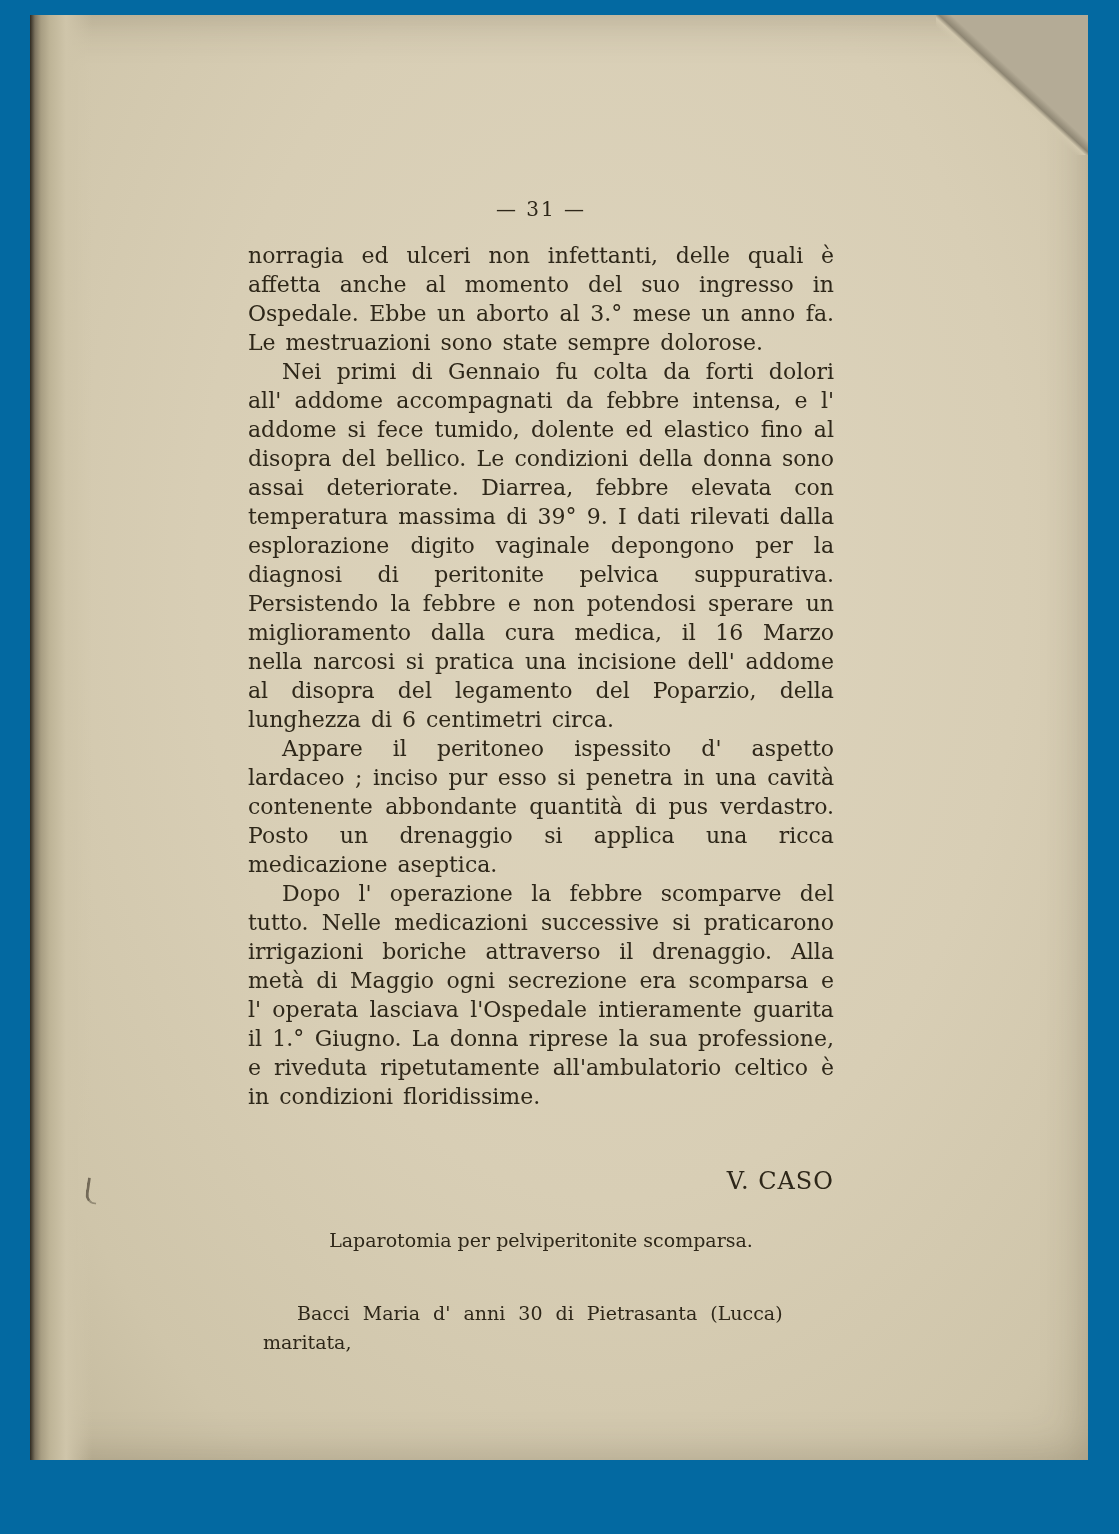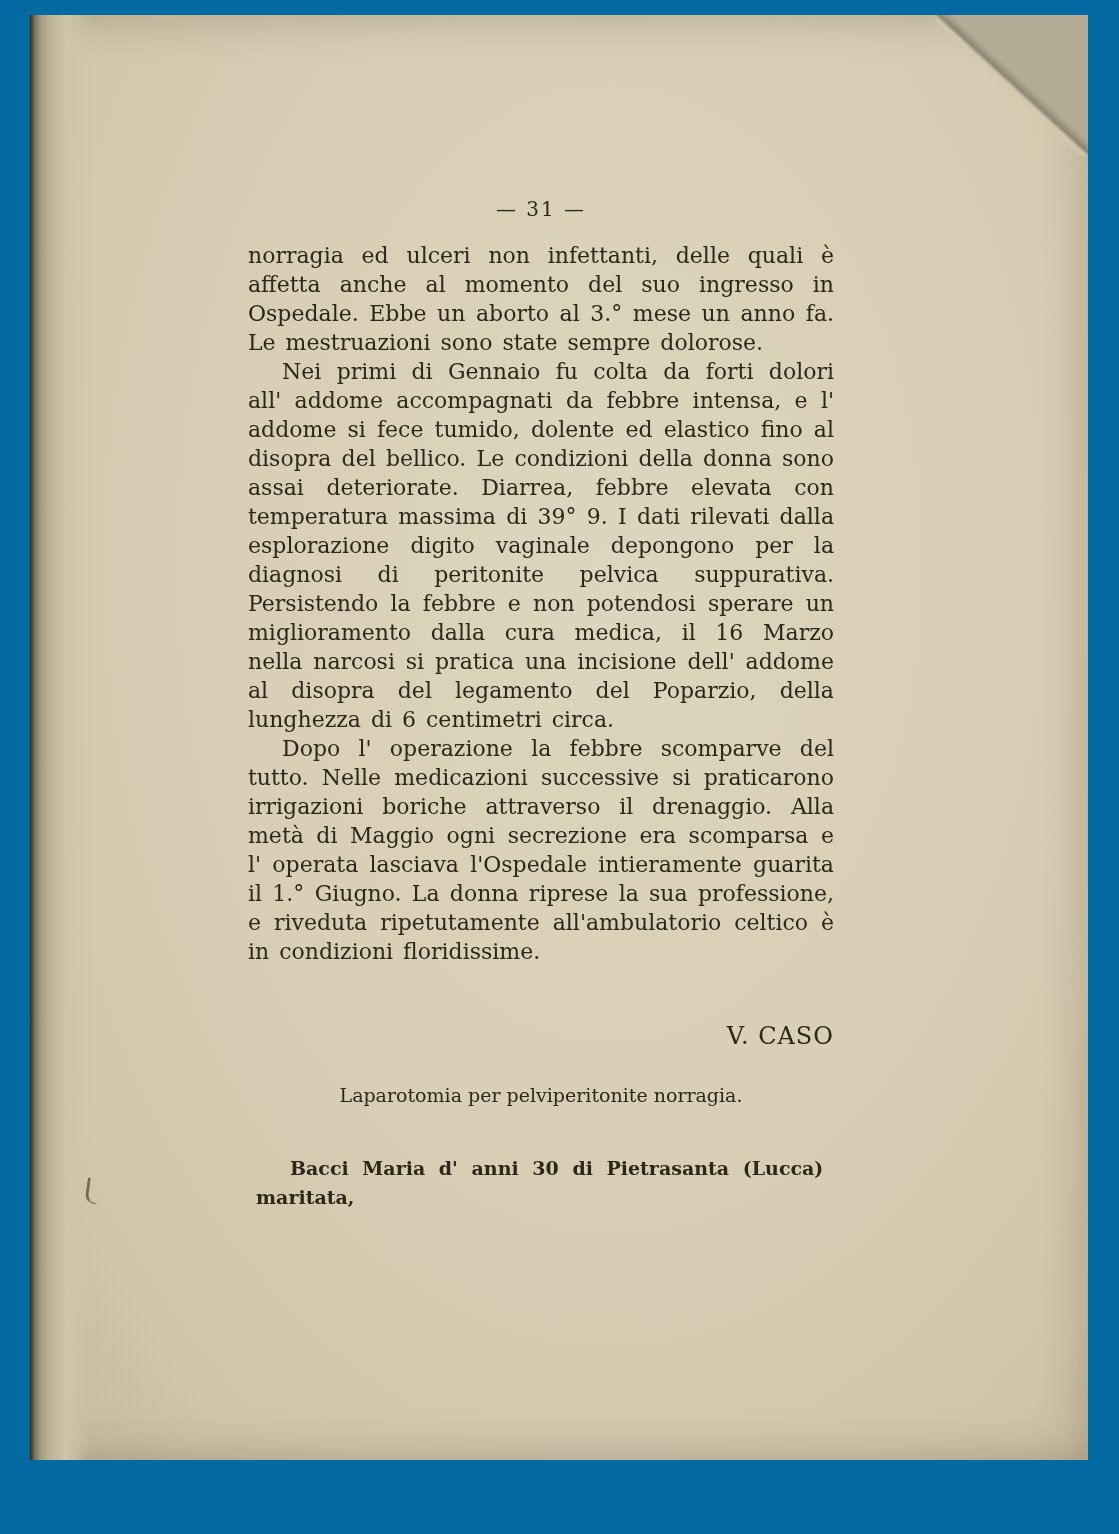--- a/index.html
+++ b/index.html
@@ -87,47 +87,47 @@
     color: #2e2719;
   }
   .case-subtitle {
     margin: 34px 0 0 0;
     text-align: center;
     font-size: 19px;
     color: #2e2719;
   }
   .case-subtitle b { font-weight: 400; }
   .opening {
-    margin: 48px 0 0 8px;
+    margin: 48px 0 0 15px;
     font-size: 19px;
     line-height: 29px;
     text-indent: 34px;
     word-spacing: 7px;
     color: #2e2719;
-    font-weight: bold;
   }
 </style>
 </head>
 <body>
 
 <div class="scan">
   <div class="paper">
     <div class="page-edge"></div>
     <div class="fold"></div>
     <div class="ink-mark"></div>
 
     <div class="column">
       <div class="page-number">— 31 —</div>
 
       <div class="body-text">
         <p class="continued">norragia ed ulceri non infettanti, delle quali è affetta anche al momento del suo ingresso in Ospedale. Ebbe un aborto al 3.° mese un anno fa. Le mestruazioni sono state sempre dolorose.</p>
         <p>Nei primi di Gennaio fu colta da forti dolori all' addome accompagnati da febbre intensa, e l' addome si fece tumido, dolente ed elastico fino al disopra del bellico. Le condizioni della donna sono assai deteriorate. Diarrea, febbre elevata con temperatura massima di 39° 9. I dati rilevati dalla esplorazione digito vaginale depongono per la diagnosi di peritonite pelvica suppurativa. Persistendo la febbre e non potendosi sperare un miglioramento dalla cura medica, il 16 Marzo nella narcosi si pratica una incisione dell' addome al disopra del legamento del Poparzio, della lunghezza di 6 centimetri circa.</p>
+        <p>Appare il peritoneo ispessito d' aspetto lardaceo ; inciso pur esso si penetra in una cavità contenente abbondante quantità di pus verdastro. Posto un drenaggio si applica una ricca medicazione aseptica.</p>
         <p>Dopo l' operazione la febbre scomparve del tutto. Nelle medicazioni successive si praticarono irrigazioni boriche attraverso il drenaggio. Alla metà di Maggio ogni secrezione era scomparsa e l' operata lasciava l'Ospedale intieramente guarita il 1.° Giugno. La donna riprese la sua professione, e riveduta ripetutamente all'ambulatorio celtico è in condizioni floridissime.</p>
       </div>
 
       <h2 class="case-heading">V. CASO</h2>
 
-      <p class="case-subtitle"><b>Laparotomia</b><span> per pelviperitonite norragia.</span></p>
+      <p class="case-subtitle"><b>Laparotomia</b><span> per pelviperitonite scomparsa.</span></p>
 
       <p class="opening">Bacci Maria d' anni 30 di Pietrasanta (Lucca) maritata,</p>
     </div>
   </div>
 </div>
 
 </body></html>

